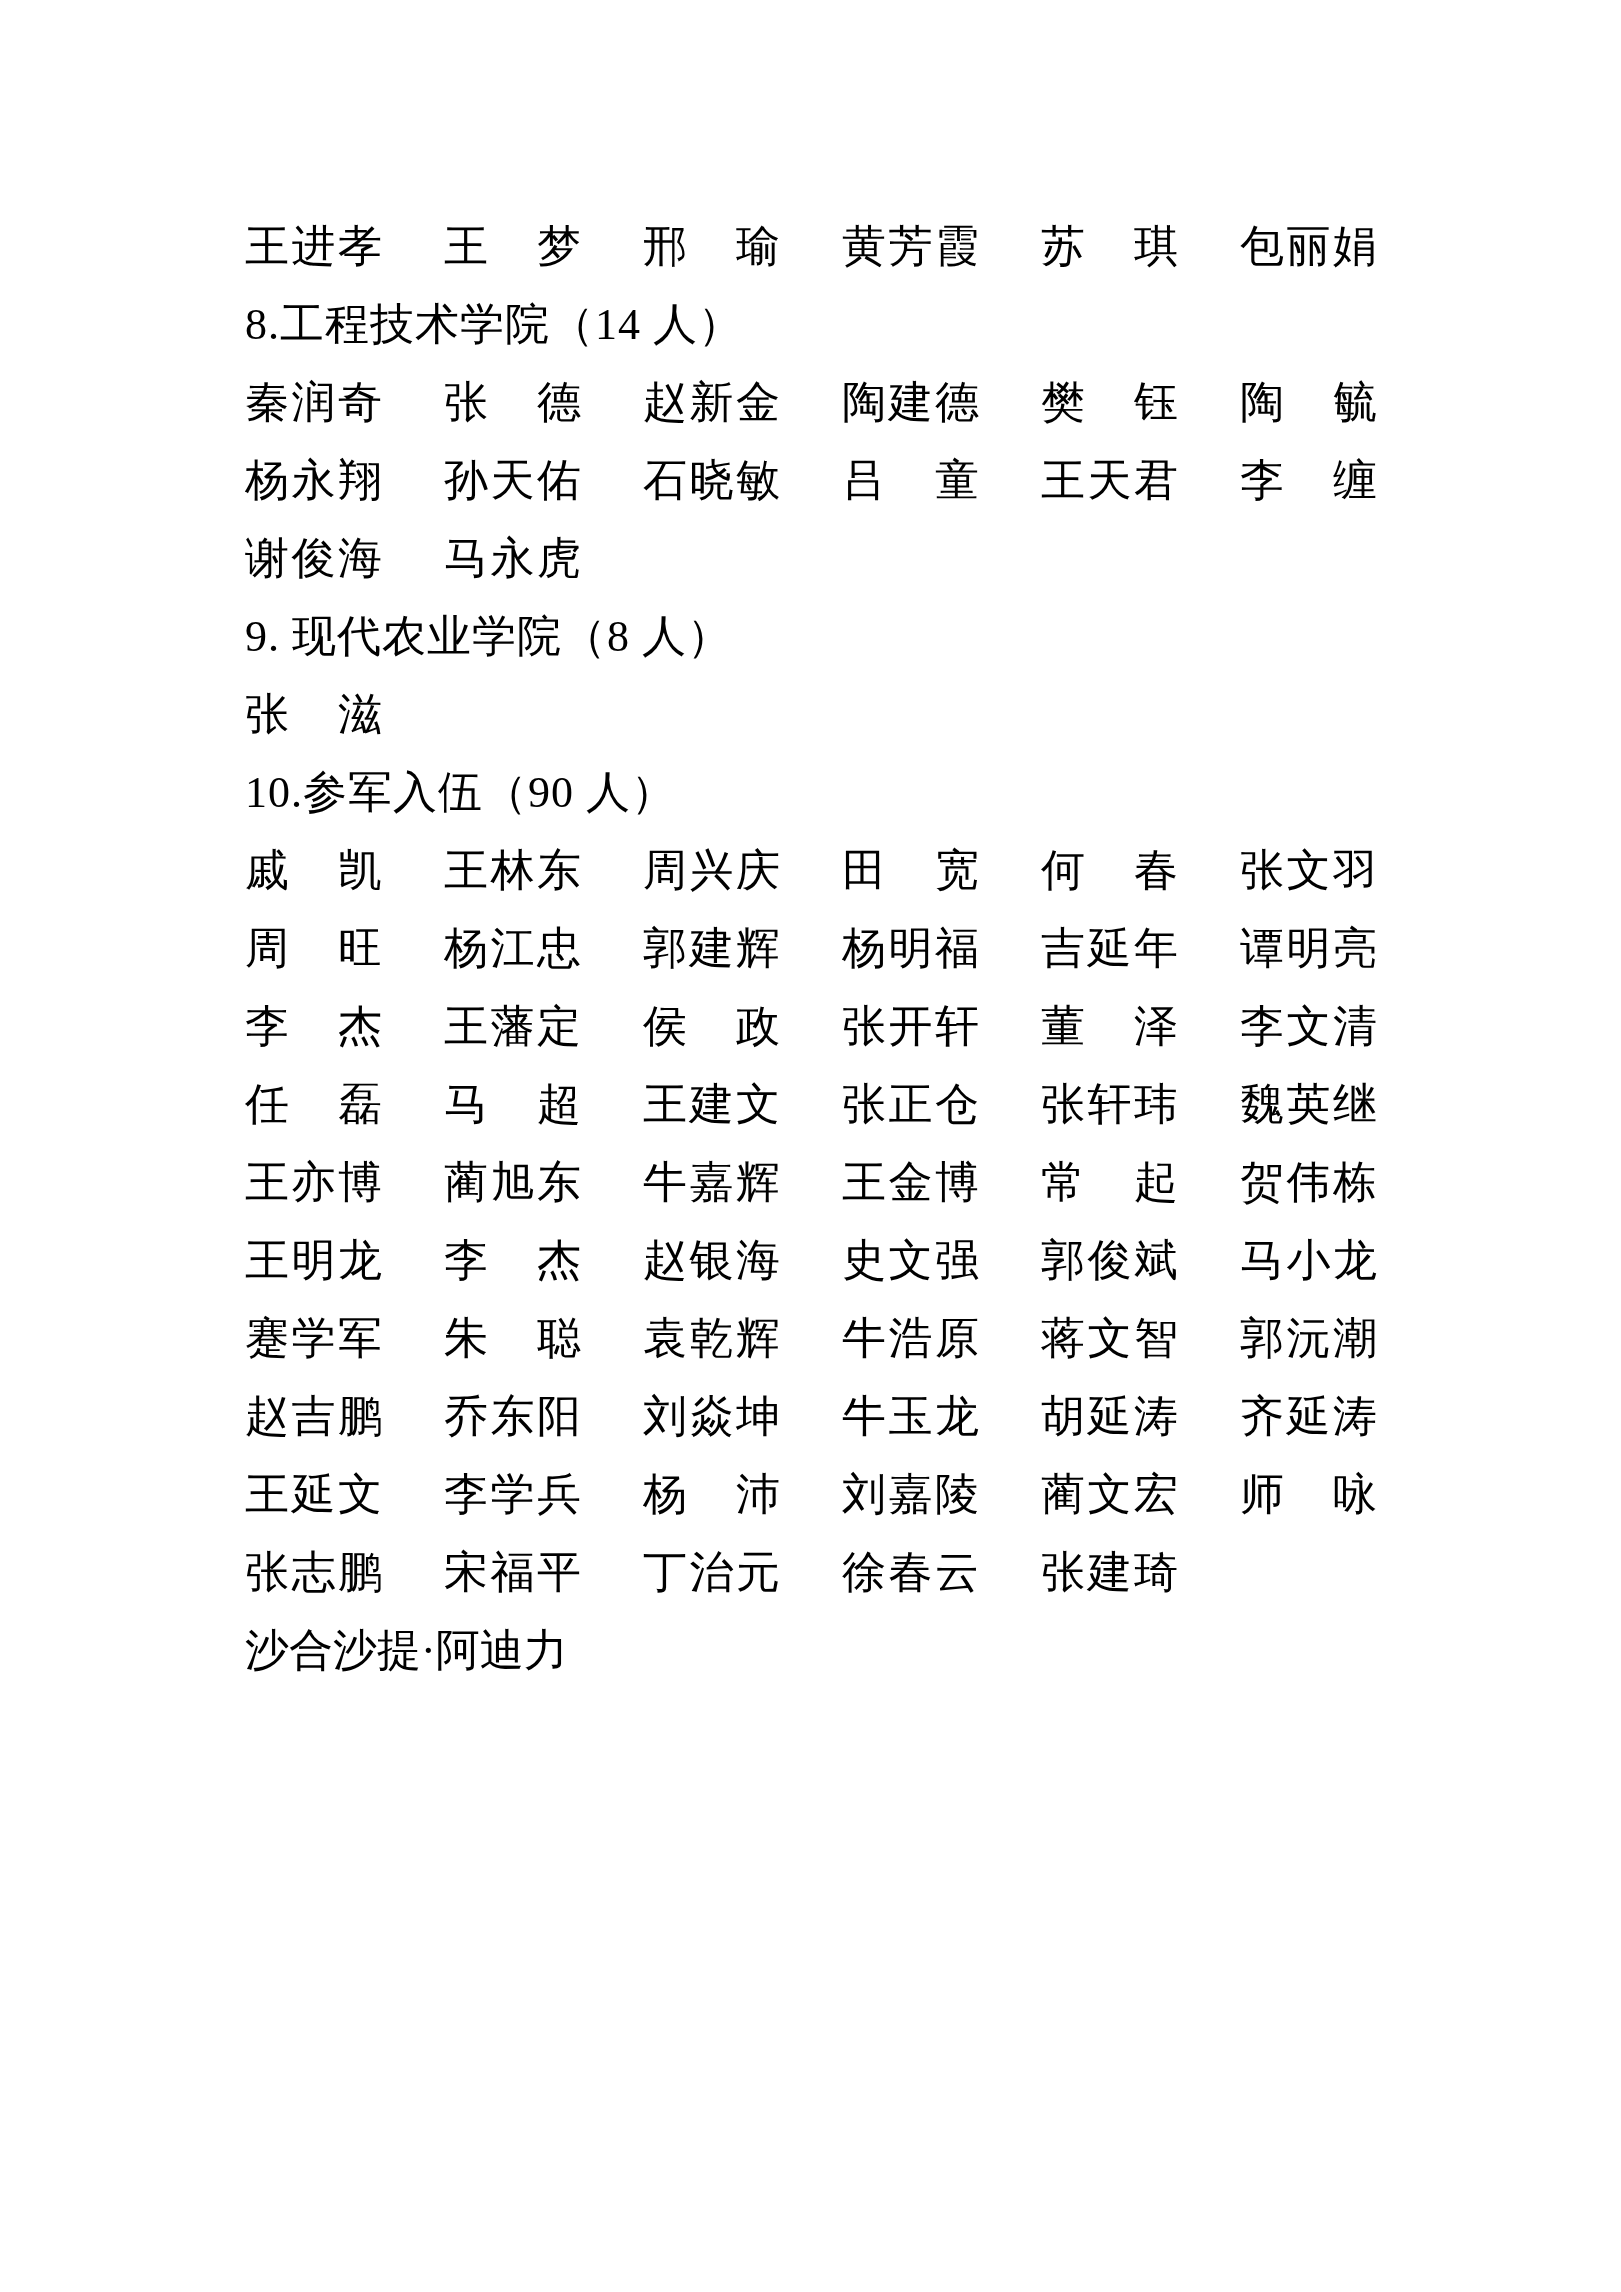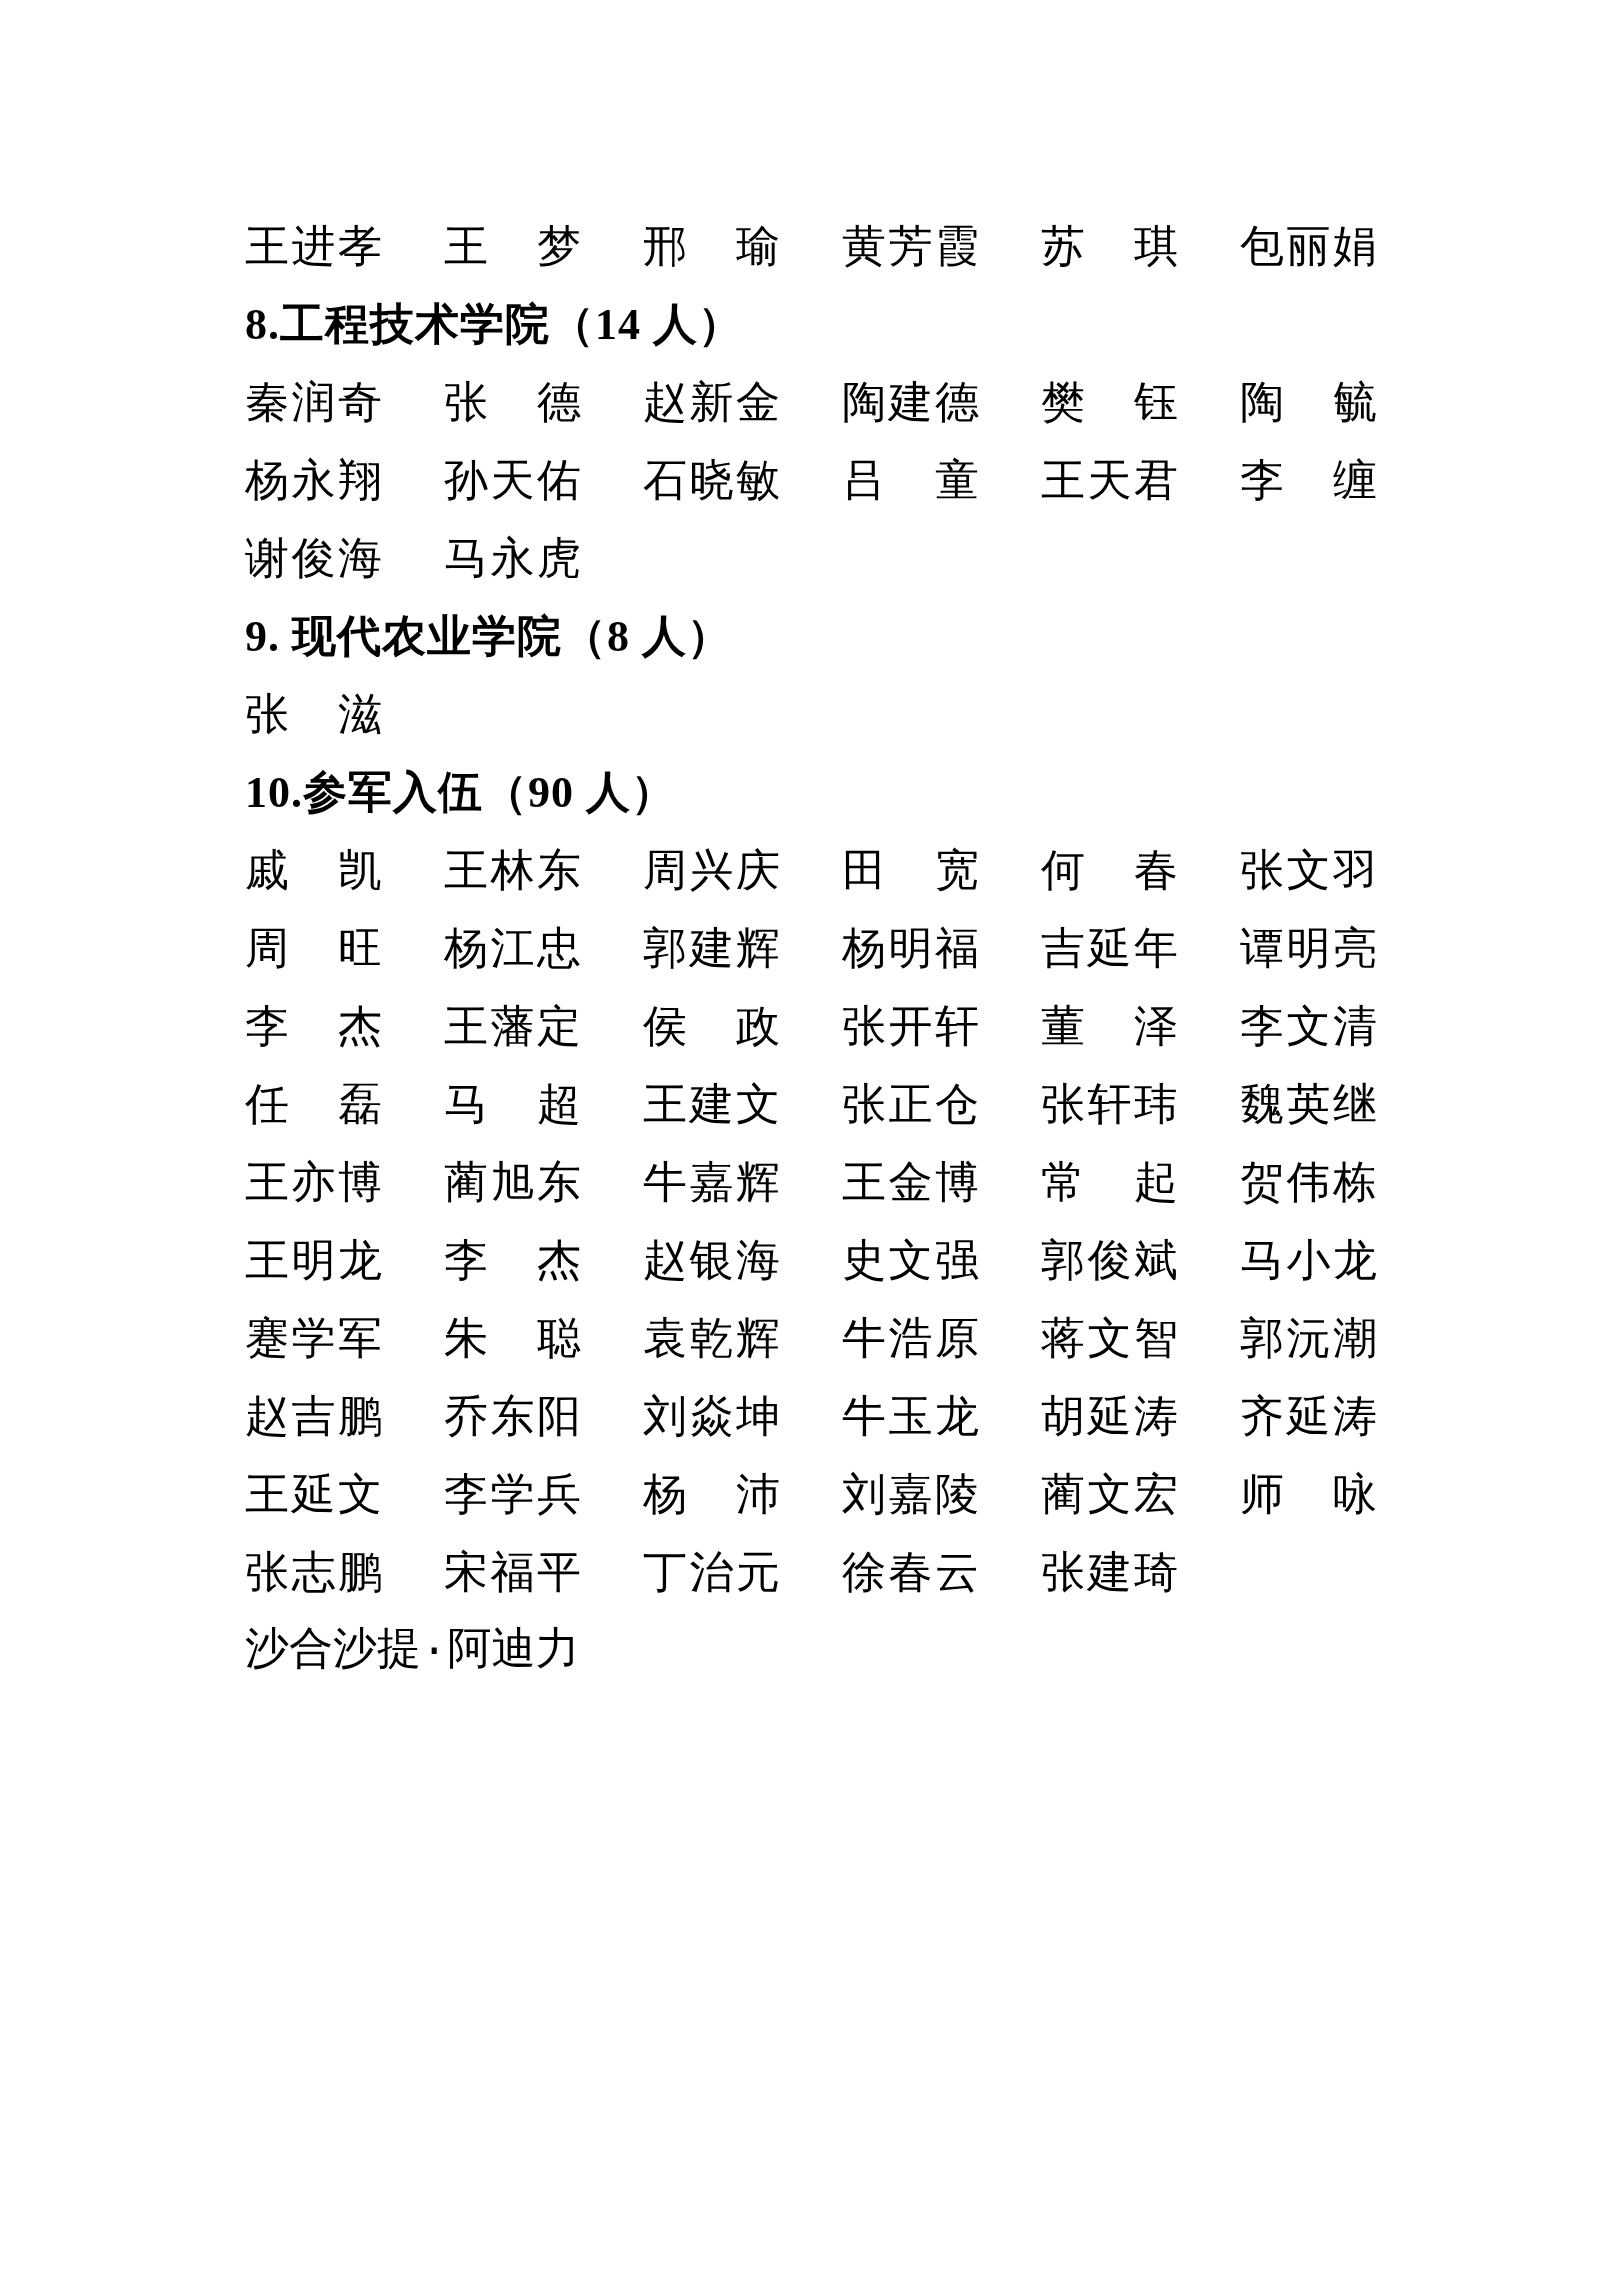--- a/index.html
+++ b/index.html
@@ -36,26 +36,25 @@
   .name-cell {
     display: inline-flex;
     width: 137px;
     justify-content: space-between;
     flex: 0 0 auto;
   }
   .name-cell .ch {
     display: inline-block;
   }
   .row.heading {
-    font-weight: 700;
+    font-weight: 400;
     letter-spacing: 1px;
   }
   .row.plain {
     letter-spacing: 0;
-    font-family: Liberation Mono, monospace;
   }
 </style>
 </head>
 <body>
 
 <main class="page" style="background: rgb(255, 255, 255); color: rgb(0, 0, 0);">
   <section class="content">
       <div class="row names">
         <span class="name-cell">
           <span class="ch">王</span>

